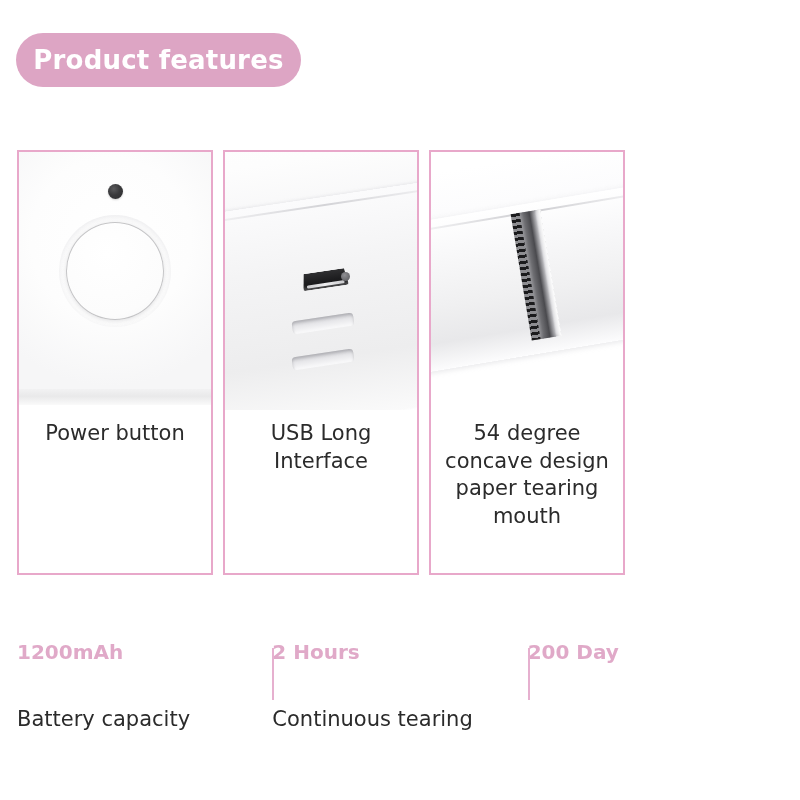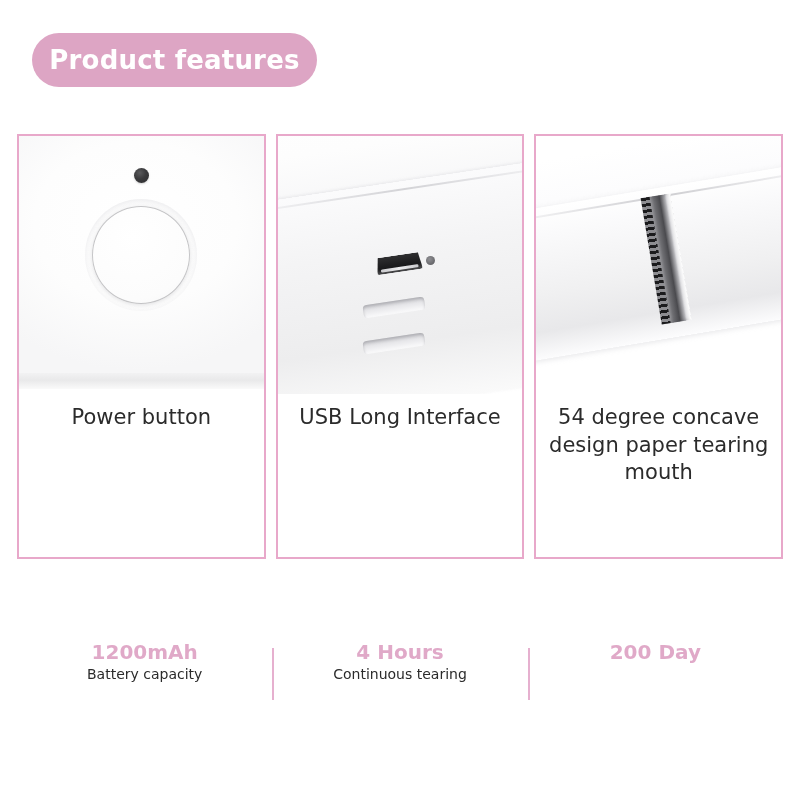--- a/index.html
+++ b/index.html
@@ -12,21 +12,21 @@
     height: 800px;
     position: relative;
     overflow: hidden;
     font-family: "DejaVu Sans", "Liberation Sans", sans-serif;
     color: #231f20;
   }
 
   
   #header-badge {
     position: absolute;
-    left: 32px;
+    left: 16px;
     top: 33px;
     width: 285px;
     height: 54px;
     background: #dda5c4;
     border-radius: 27px;
     display: flex;
     align-items: center;
     justify-content: center;
   }
   #header-badge .badge-text {
@@ -34,22 +34,22 @@
     font-size: 26px;
     font-weight: bold;
     letter-spacing: 0.2px;
     white-space: nowrap;
   }
 
   
   #panels-row {
     position: absolute;
     left: 17px;
-    top: 134px;
-    width: 766px;
+    top: 150px;
+    width: 608px;
     height: 425px;
     display: flex;
     gap: 10px;
   }
   .feature-panel {
     flex: 1 1 0;
     border: 2px solid #e8a8ca;
     box-sizing: border-box;
     background: #ffffff;
     display: flex;
@@ -277,42 +277,42 @@
     left: 17px;
     top: 640px;
     width: 766px;
     height: 70px;
     display: flex;
   }
   .spec-col {
     flex: 1 1 0;
     display: flex;
     flex-direction: column;
-    align-items: center;
     justify-content: flex-start;
     position: relative;
+    gap: 40px;
   }
   .spec-col + .spec-col::before {
     content: "";
     position: absolute;
     left: 0;
     top: 8px;
     width: 2px;
     height: 52px;
     background: #e6b0cf;
   }
   .spec-value {
     font-size: 20px;
     font-weight: bold;
     color: #e0a9c8;
     line-height: 1.25;
     white-space: nowrap;
   }
   .spec-label {
-    font-size: 14px;
+    font-size: 21px;
     color: #2b2b2b;
     line-height: 1.35;
     white-space: nowrap;
   }
 </style>
 </head>
 <body>
 
 <div id="header-badge">
   <span class="badge-text">Product features</span>
@@ -364,21 +364,21 @@
 </div>
 
 <div id="specs-row">
 
   <div class="spec-col">
     <div class="spec-value">1200mAh</div>
     <div class="spec-label">Battery capacity</div>
   </div>
 
   <div class="spec-col">
-    <div class="spec-value">4 Hours</div>
+    <div class="spec-value">2 Hours</div>
     <div class="spec-label">Continuous tearing</div>
   </div>
 
   <div class="spec-col">
     <div class="spec-value">200 Day</div>
   </div>
 
 </div>
 
 </body></html>

